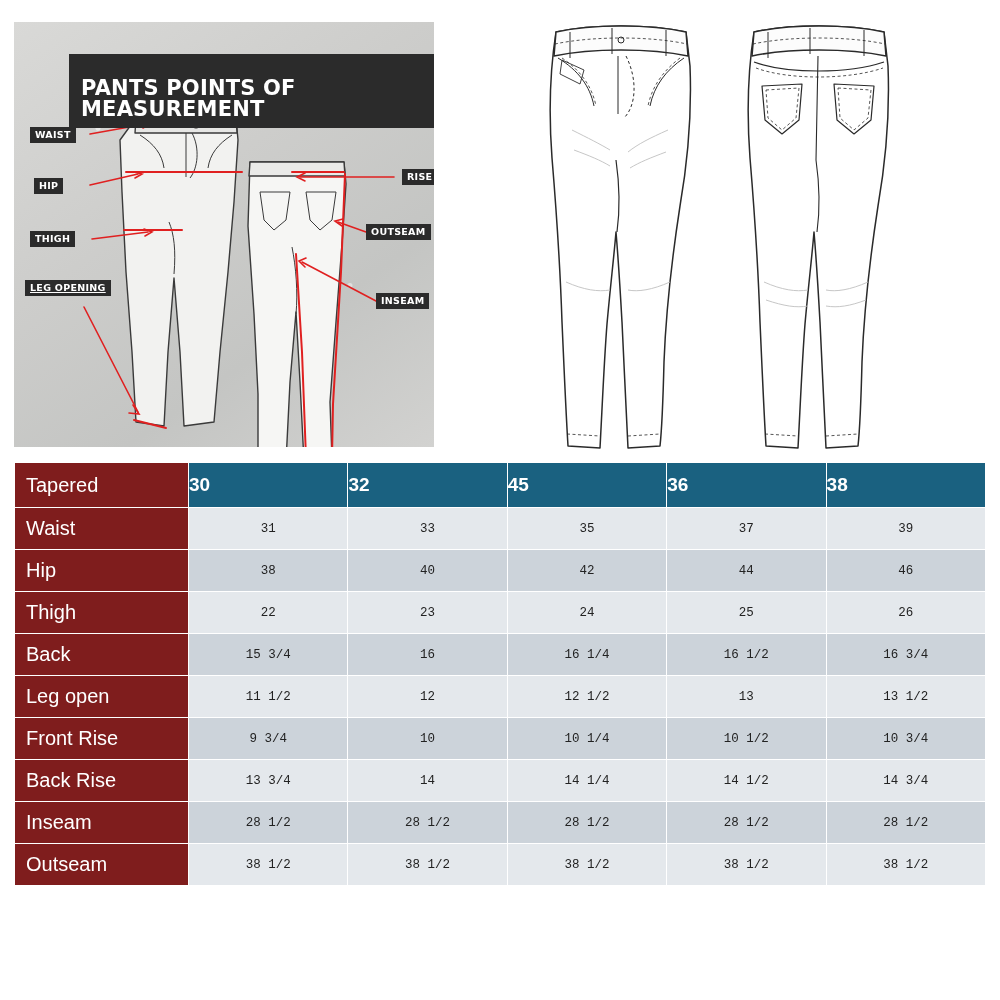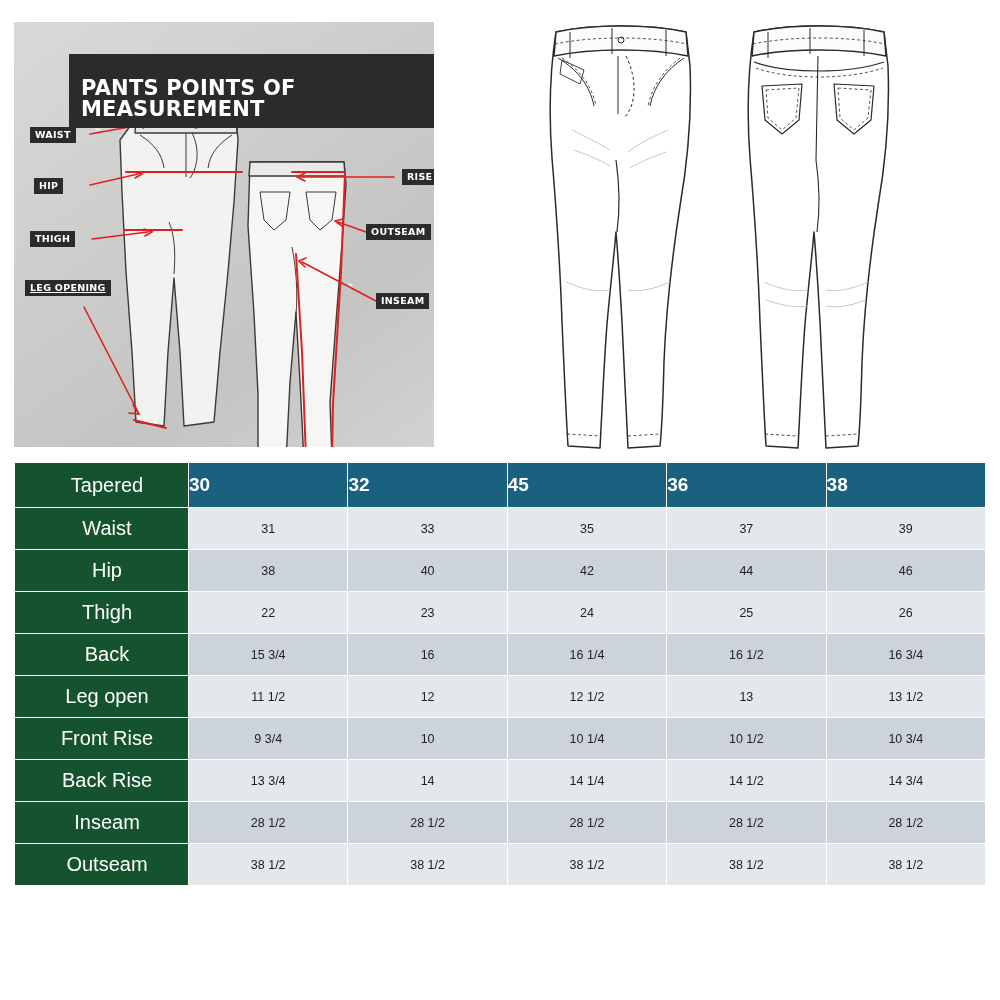--- a/index.html
+++ b/index.html
@@ -100,44 +100,44 @@
   }
   table.size-chart {
     border-collapse: collapse;
     width: 972px;
     table-layout: fixed;
   }
   table.size-chart th, table.size-chart td {
     border: 1px solid #ffffff;
   }
   .row-head {
-    background: #14532d;
+    background: #7f1d1d;
     color: #ffffff;
     font-size: 20px;
     font-weight: normal;
-    text-align: center;
+    text-align: left;
     padding: 9px 0 9px 11px;
     width: 162px;
     font-family: "Liberation Sans", sans-serif;
   }
   .col-head {
     background: #1a6180;
     color: #ffffff;
     font-size: 19px;
     font-weight: bold;
     text-align: left;
     padding: 11px 0;
     font-family: "Liberation Sans", sans-serif;
   }
   .cell {
     text-align: center;
     font-size: 12.5px;
     color: #222222;
     padding: 4px 0;
-    font-family: Liberation Sans, sans-serif;
+    font-family: Liberation Mono, monospace;
   }
   .band-a { background: #e4e8ec; }
   .band-b { background: #ccd3da; }
 </style>
 </head>
 <body>
 
 <div class="page">
 
   <div class="illustrations">

